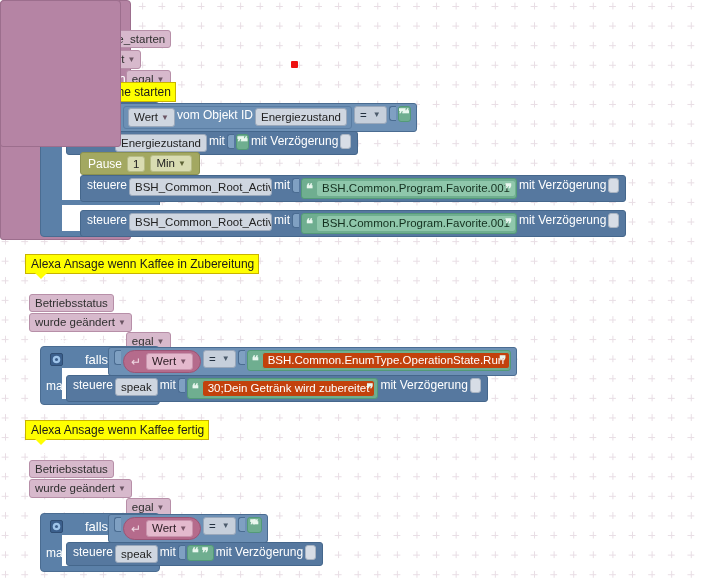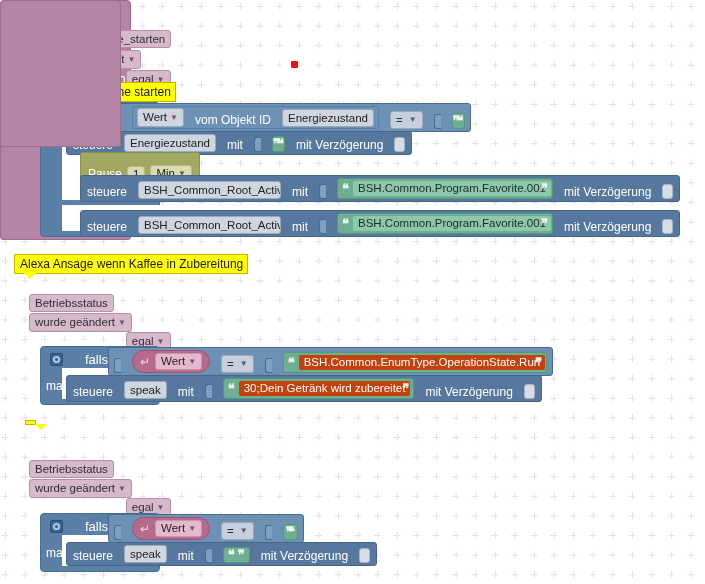--- a/index.html
+++ b/index.html
@@ -84,21 +84,21 @@
     background:#7fa0c2; border:1px solid #4a6c91; border-right:0;
     border-radius:3px 0 0 3px; vertical-align:middle;
   }
 
   
   .stmt {
     background:#56789f;
     border:1px solid #45678c;
     border-radius:3px;
     padding:2px 6px;
-    display:inline-flex; align-items:flex-end; gap:11px;
+    display:inline-flex; align-items:flex-start; gap:2px;
     white-space:nowrap;
     color:#fff; font-size:12px;
   }
   .stmt .sfield {
     background:#cfd6e0; border:1px solid #9aa8bb; border-radius:3px;
     color:#222; font-size:11.5px; padding:1px 5px; line-height:14px;
   }
 
   
   .str {
@@ -132,21 +132,21 @@
   }
   .rose .rfield {
     background:#e4b9cd; border:1px solid #c994ad; border-radius:3px;
     color:#2a1b22; font-size:11.5px; padding:0 5px; line-height:15px;
   }
   .arrow { color:#f0d8e3; font-size:12px; }
 
   
   .pause {
     background:#a3a861; border:1px solid #8b9150; border-radius:3px;
-    padding:12px 7px; display:inline-flex; align-items:center; gap:5px;
+    padding:2px 7px; display:inline-flex; align-items:center; gap:5px;
     color:#ffffff; font-size:12px; white-space:nowrap;
   }
   .pause .pfield {
     background:#d9dcb2; border:1px solid #b6bb86; border-radius:3px;
     color:#222; font-size:11.5px; padding:0 5px; line-height:14px;
   }
   .pause .caret { color:#5f6436; }
 
   
   .comment {
@@ -296,21 +296,21 @@
         </span>
         <span>mit Verzögerung</span>
         <span class="delay-dot"></span>
       </span>
     </div>
   </div>
 
   <div class="layer">
     <div class="hat" style="left:25px; top:271px; width:121px; height:129px;"></div>
 
-    <div class="comment" style="left:14px; top:254px;">
+    <div class="comment" style="left:25px; top:254px;">
       <span>Alexa Ansage wenn Kaffee in Zubereitung</span>
       <span class="tail"></span>
     </div>
 
     <div class="hat-label" style="position:absolute; left:29px; top:275px;">falls Objekt</div>
     <div style="position:absolute; left:29px; top:293px;">
       <span class="field">Betriebsstatus</span>
     </div>
     <div style="position:absolute; left:29px; top:312px;">
       <span class="field"><span>wurde geändert</span><span class="caret">▼</span></span>
@@ -369,20 +369,21 @@
         <span>mit Verzögerung</span>
         <span class="delay-dot"></span>
       </span>
     </div>
   </div>
 
   <div class="layer">
     <div class="hat" style="left:25px; top:437px; width:121px; height:147px;"></div>
 
     <div class="comment" style="left:25px; top:420px;">
+      <span>Alexa Ansage wenn Kaffee fertig</span>
       <span class="tail"></span>
     </div>
 
     <div class="hat-label" style="position:absolute; left:29px; top:441px;">falls Objekt</div>
     <div style="position:absolute; left:29px; top:459px;">
       <span class="field">Betriebsstatus</span>
     </div>
     <div style="position:absolute; left:29px; top:478px;">
       <span class="field"><span>wurde geändert</span><span class="caret">▼</span></span>
     </div>

